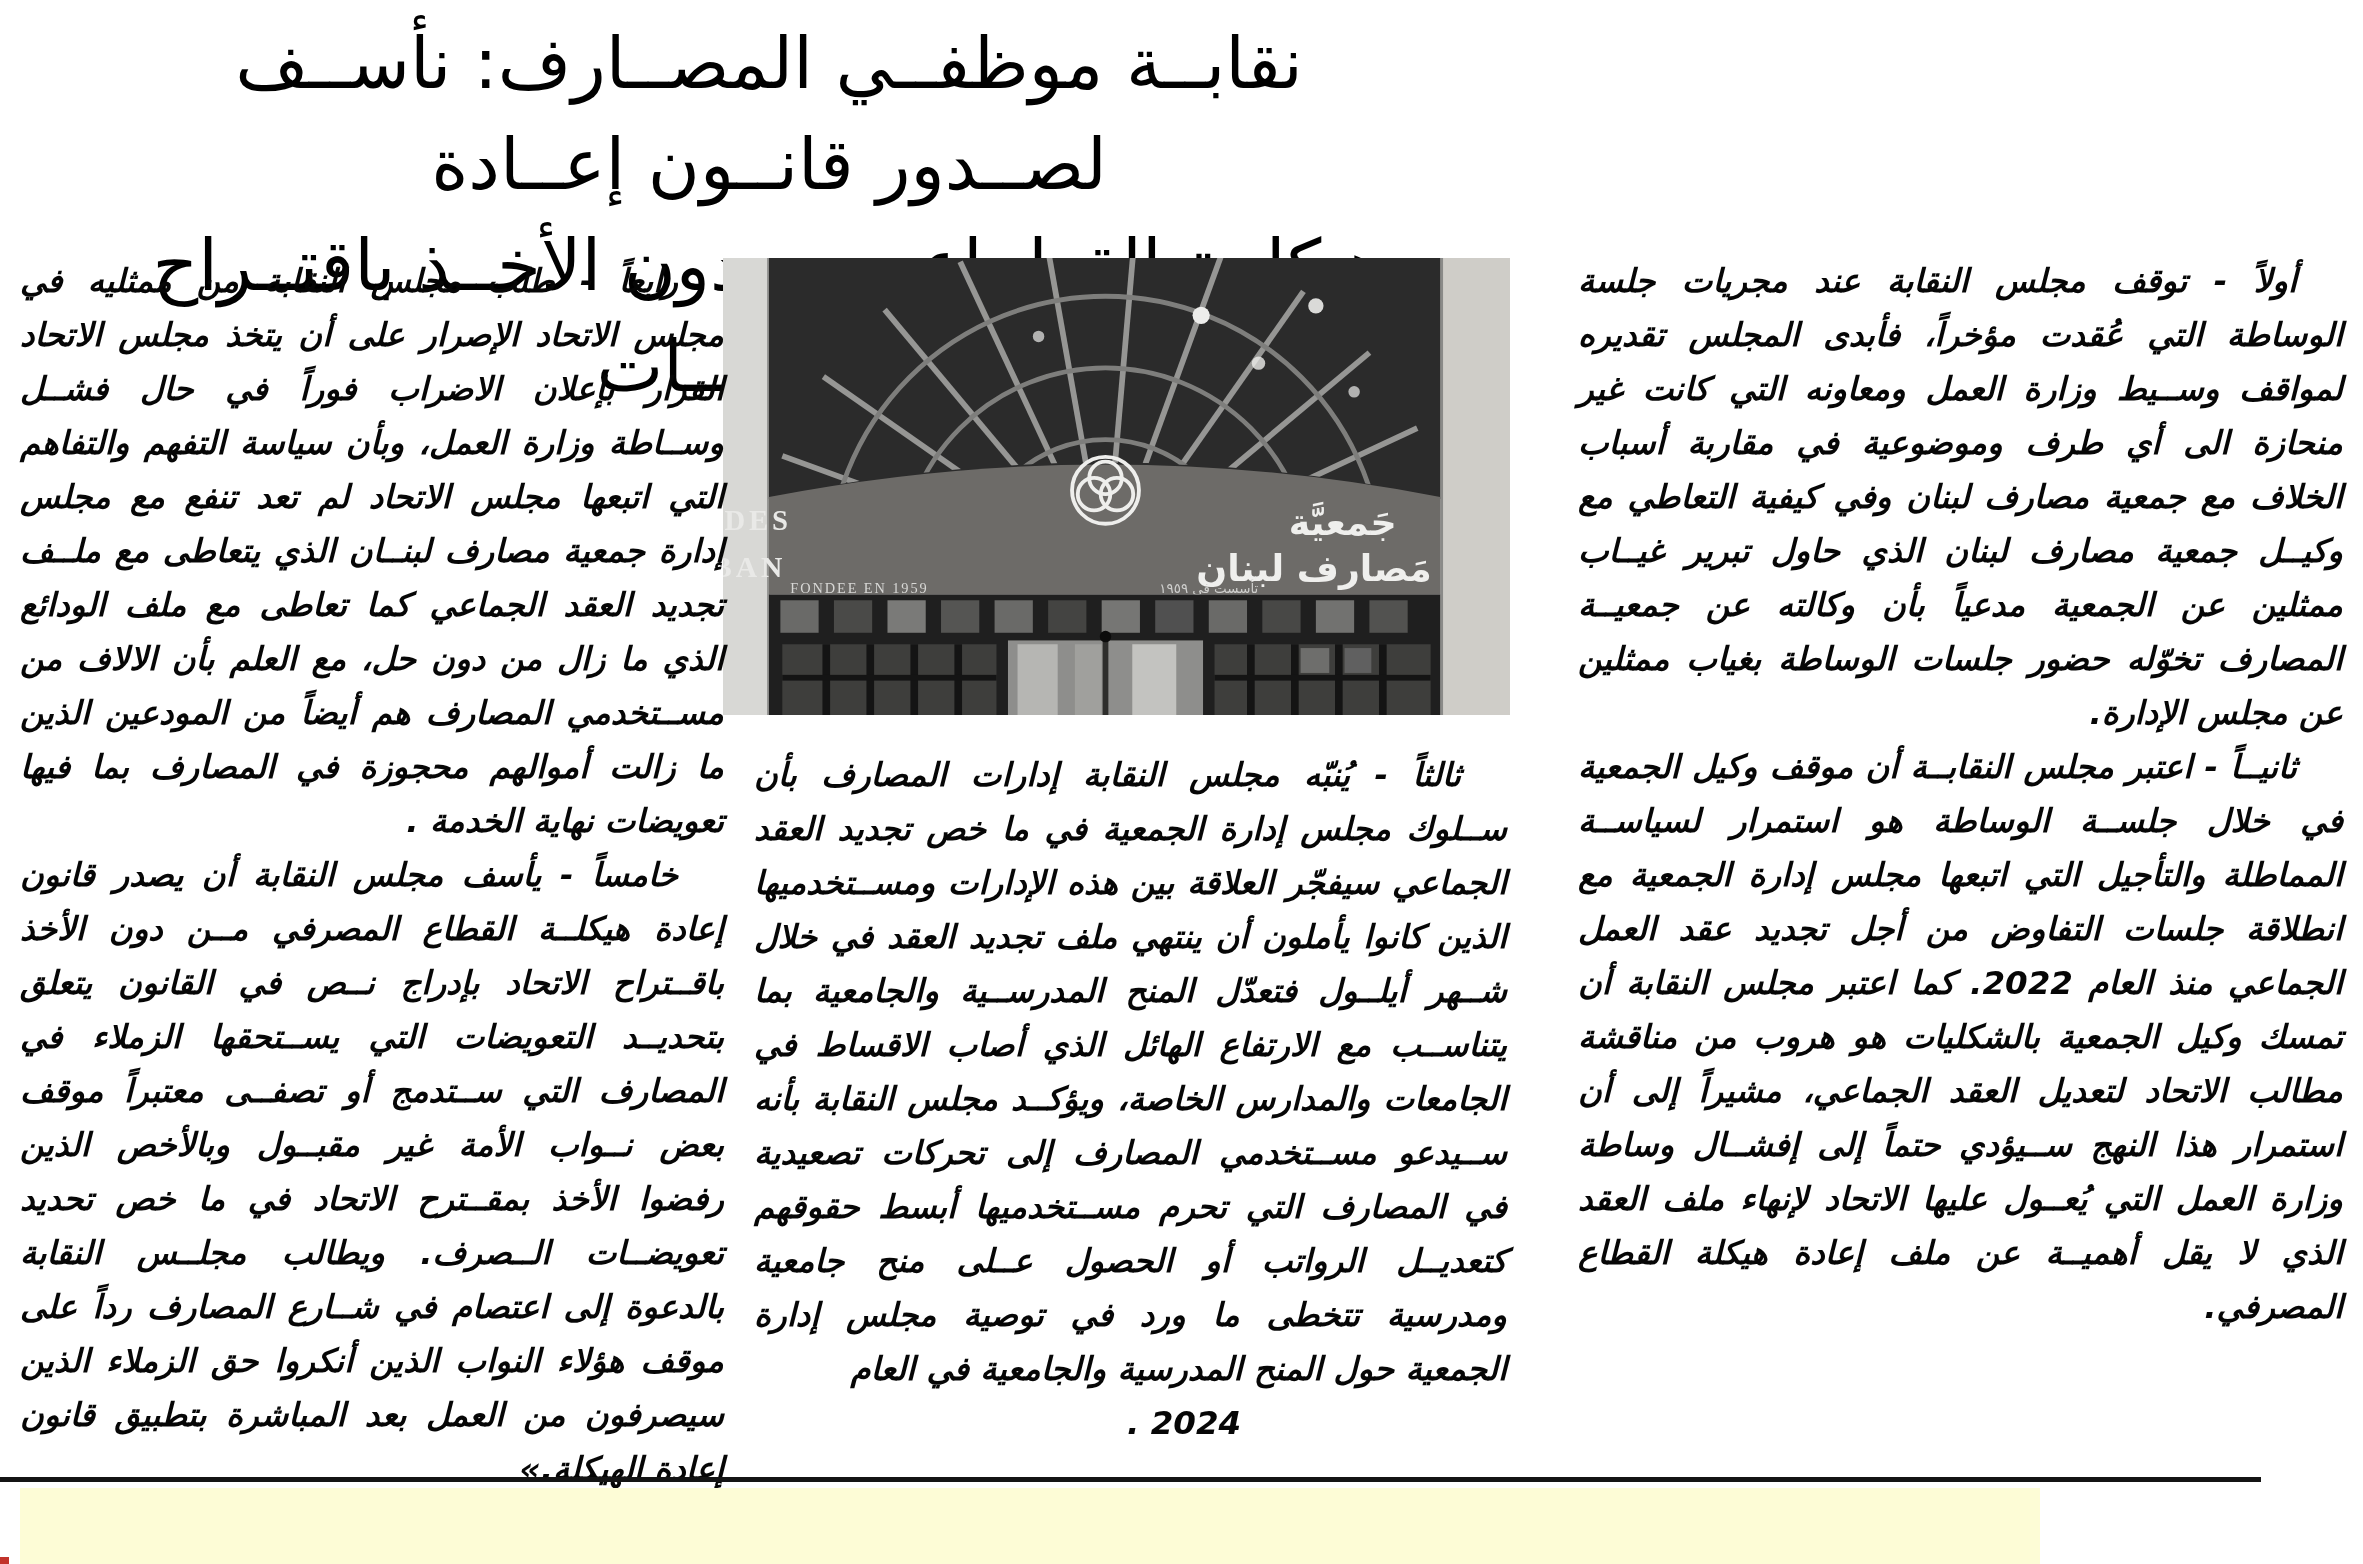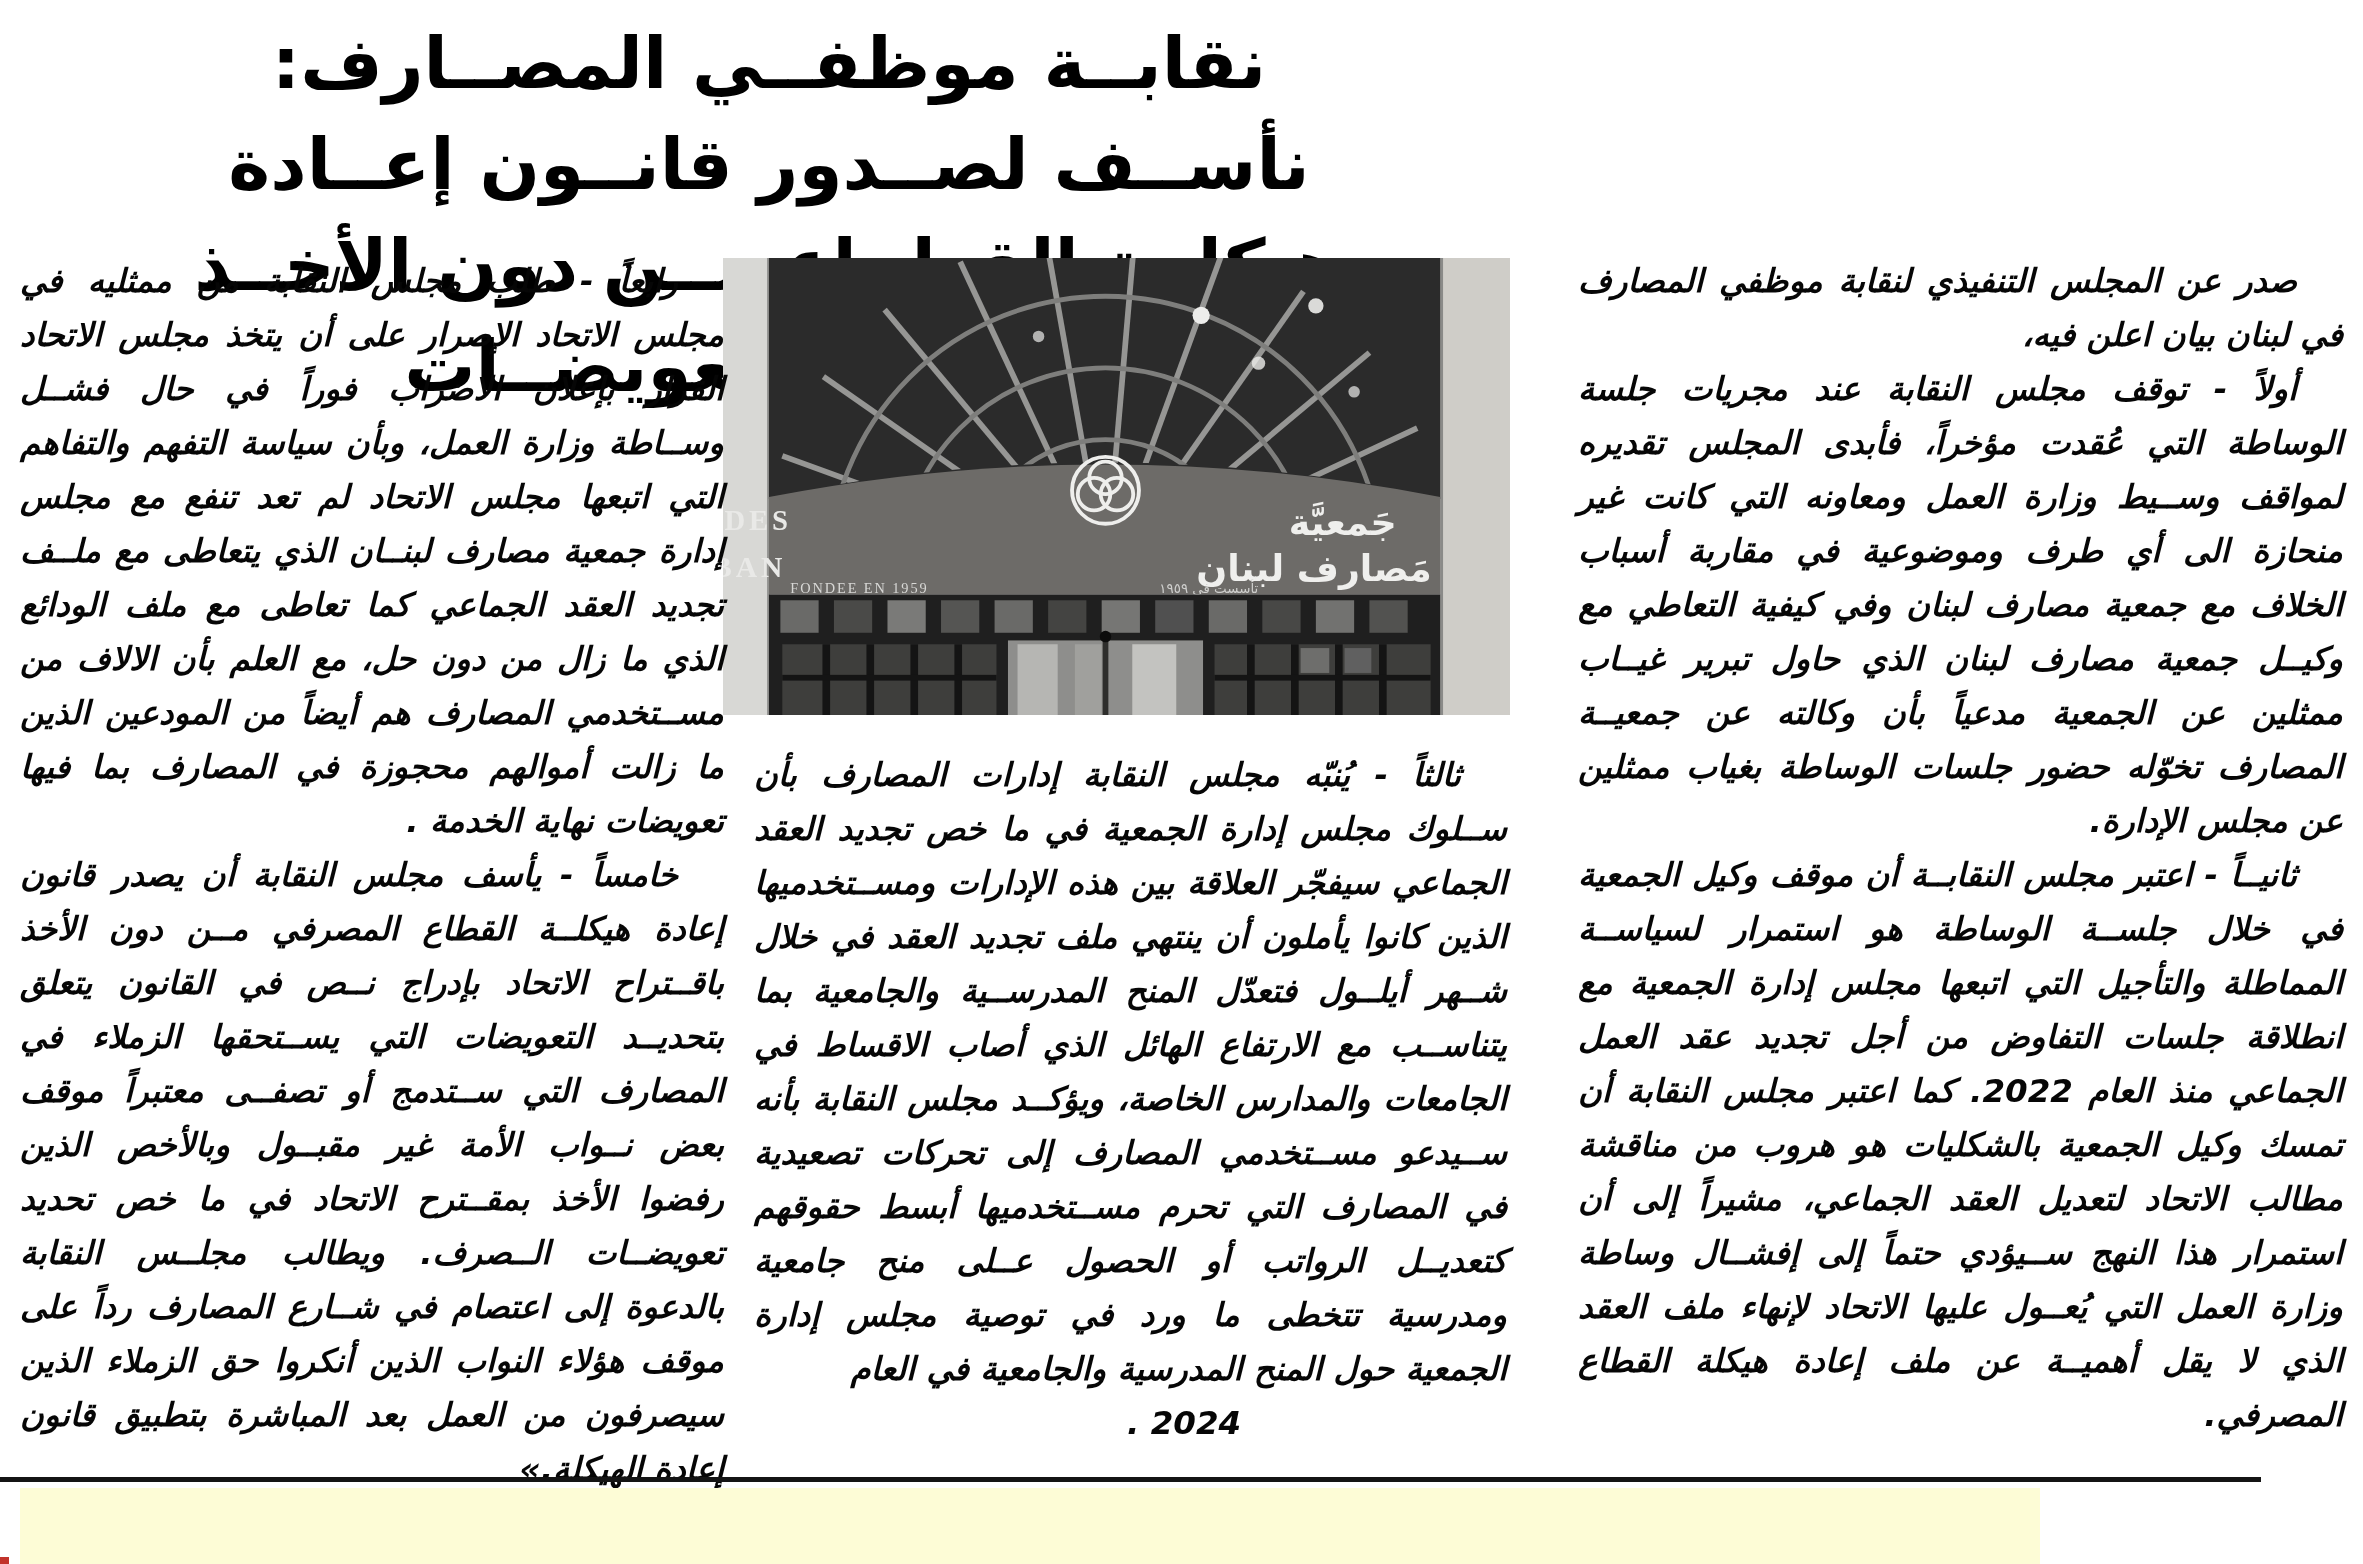--- a/index.html
+++ b/index.html
@@ -1,20 +1,20 @@
 <!DOCTYPE html>
 <html lang="ar" dir="rtl"><head>
 <meta charset="utf-8">
 <style>
   html,body{margin:0;padding:0;background:#ffffff;}
   .page{position:relative;width:2364px;height:1565px;background:#ffffff;overflow:hidden;
         font-family:"DejaVu Sans",sans-serif;color:#000;}
   
   .headline{position:absolute;left:151px;top:13.4px;width:1238px;text-align:center;
-            direction:rtl;font-weight:bold;font-size:71px;line-height:101px;color:#000;
+            direction:rtl;font-weight:normal;font-size:71px;line-height:101px;color:#000;
             font-family:"DejaVu Sans",sans-serif;}
   
   .col{position:absolute;direction:rtl;text-align:justify;font-weight:bold;
        font-size:32.5px;line-height:54px;color:#060606;font-family:"DejaVu Sans",sans-serif;}
   .col p{margin:0;text-indent:46px;font-style:italic;}
   .col-right{left:1579px;top:254px;width:765px;}
   .col-middle{left:755px;top:748px;width:753px;}
   .col-left{left:21px;top:254px;width:704px;}
   .year-line{text-indent:0 !important;text-align:left;padding-left:373px;direction:rtl;}
   
@@ -135,21 +135,20 @@
         <rect x="640" y="404" width="8" height="74" fill="#141414"></rect>
           <rect x="686" y="404" width="8" height="74" fill="#141414"></rect>
         <rect x="514" y="436" width="226" height="6" fill="#141414"></rect>
         <rect x="604" y="408" width="30" height="26" fill="#6e6e6c"></rect>
           <rect x="650" y="408" width="28" height="26" fill="#606060"></rect>
       </g>
     </svg>
   </figure>
 
   <section class="col col-right">
-    <p>صدر عن المجلس التنفيذي لنقابة موظفي المصارف في لبنان  بيان اعلن فيه،</p>
     <p>أولاً - توقف مجلس النقابة عند مجريات جلسة الوساطة التي عُقدت مؤخراً، فأبدى المجلس تقديره لمواقف وســيط وزارة العمل ومعاونه التي كانت غير منحازة الى أي طرف وموضوعية في مقاربة أسباب الخلاف مع جمعية مصارف لبنان وفي كيفية التعاطي مع وكيــل جمعية مصارف لبنان الذي حاول تبرير غيــاب ممثلين عن الجمعية مدعياً بأن وكالته عن جمعيــة المصارف تخوّله حضور جلسات الوساطة بغياب ممثلين عن مجلس الإدارة.</p>
     <p>ثانيــاً - اعتبر مجلس النقابــة أن موقف وكيل الجمعية في خلال جلســة الوساطة هو استمرار لسياســة المماطلة والتأجيل التي اتبعها مجلس إدارة الجمعية مع انطلاقة جلسات التفاوض من أجل تجديد عقد العمل الجماعي منذ العام 2022. كما اعتبر مجلس النقابة أن تمسك وكيل الجمعية بالشكليات هو هروب من مناقشة مطالب الاتحاد لتعديل العقد الجماعي، مشيراً إلى أن استمرار هذا النهج ســيؤدي حتماً إلى إفشــال وساطة وزارة العمل التي يُعــول عليها الاتحاد لإنهاء ملف العقد الذي لا يقل أهميــة عن ملف إعادة هيكلة القطاع المصرفي.</p>
   </section>
 
   <section class="col col-middle">
     <p>ثالثاً - يُنبّه مجلس النقابة إدارات المصارف بأن ســلوك مجلس إدارة الجمعية في ما خص تجديد العقد الجماعي سيفجّر العلاقة بين هذه الإدارات ومســتخدميها الذين كانوا يأملون أن ينتهي ملف تجديد العقد في خلال شــهر أيلــول فتعدّل المنح المدرســية والجامعية بما يتناســب مع الارتفاع الهائل الذي أصاب الاقساط في الجامعات والمدارس الخاصة، ويؤكــد مجلس النقابة بأنه ســيدعو مســتخدمي المصارف إلى تحركات تصعيدية في المصارف التي تحرم مســتخدميها أبسط حقوقهم كتعديــل الرواتب أو الحصول عــلى منح جامعية ومدرسية تتخطى ما ورد في توصية مجلس إدارة الجمعية حول المنح المدرسية والجامعية في العام</p>
     <p class="year-line">2024 .</p>
   </section>
 
   <section class="col col-left">

